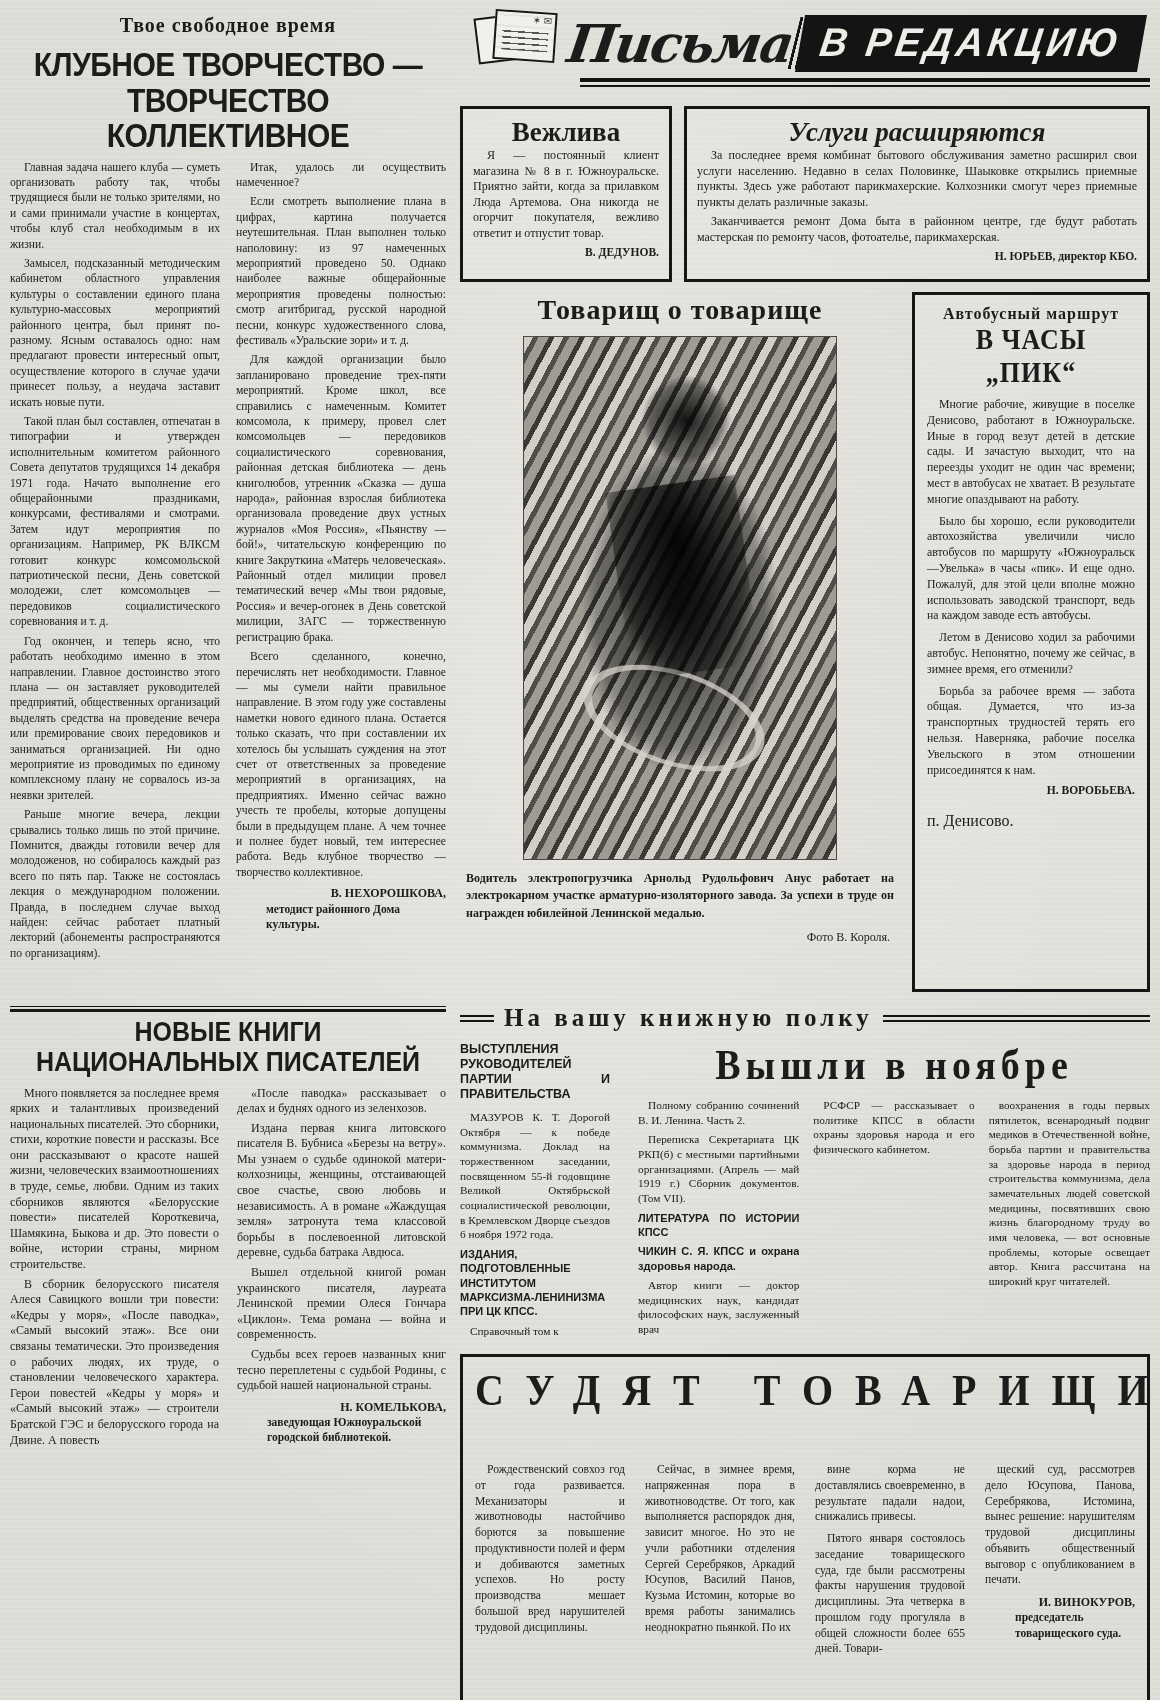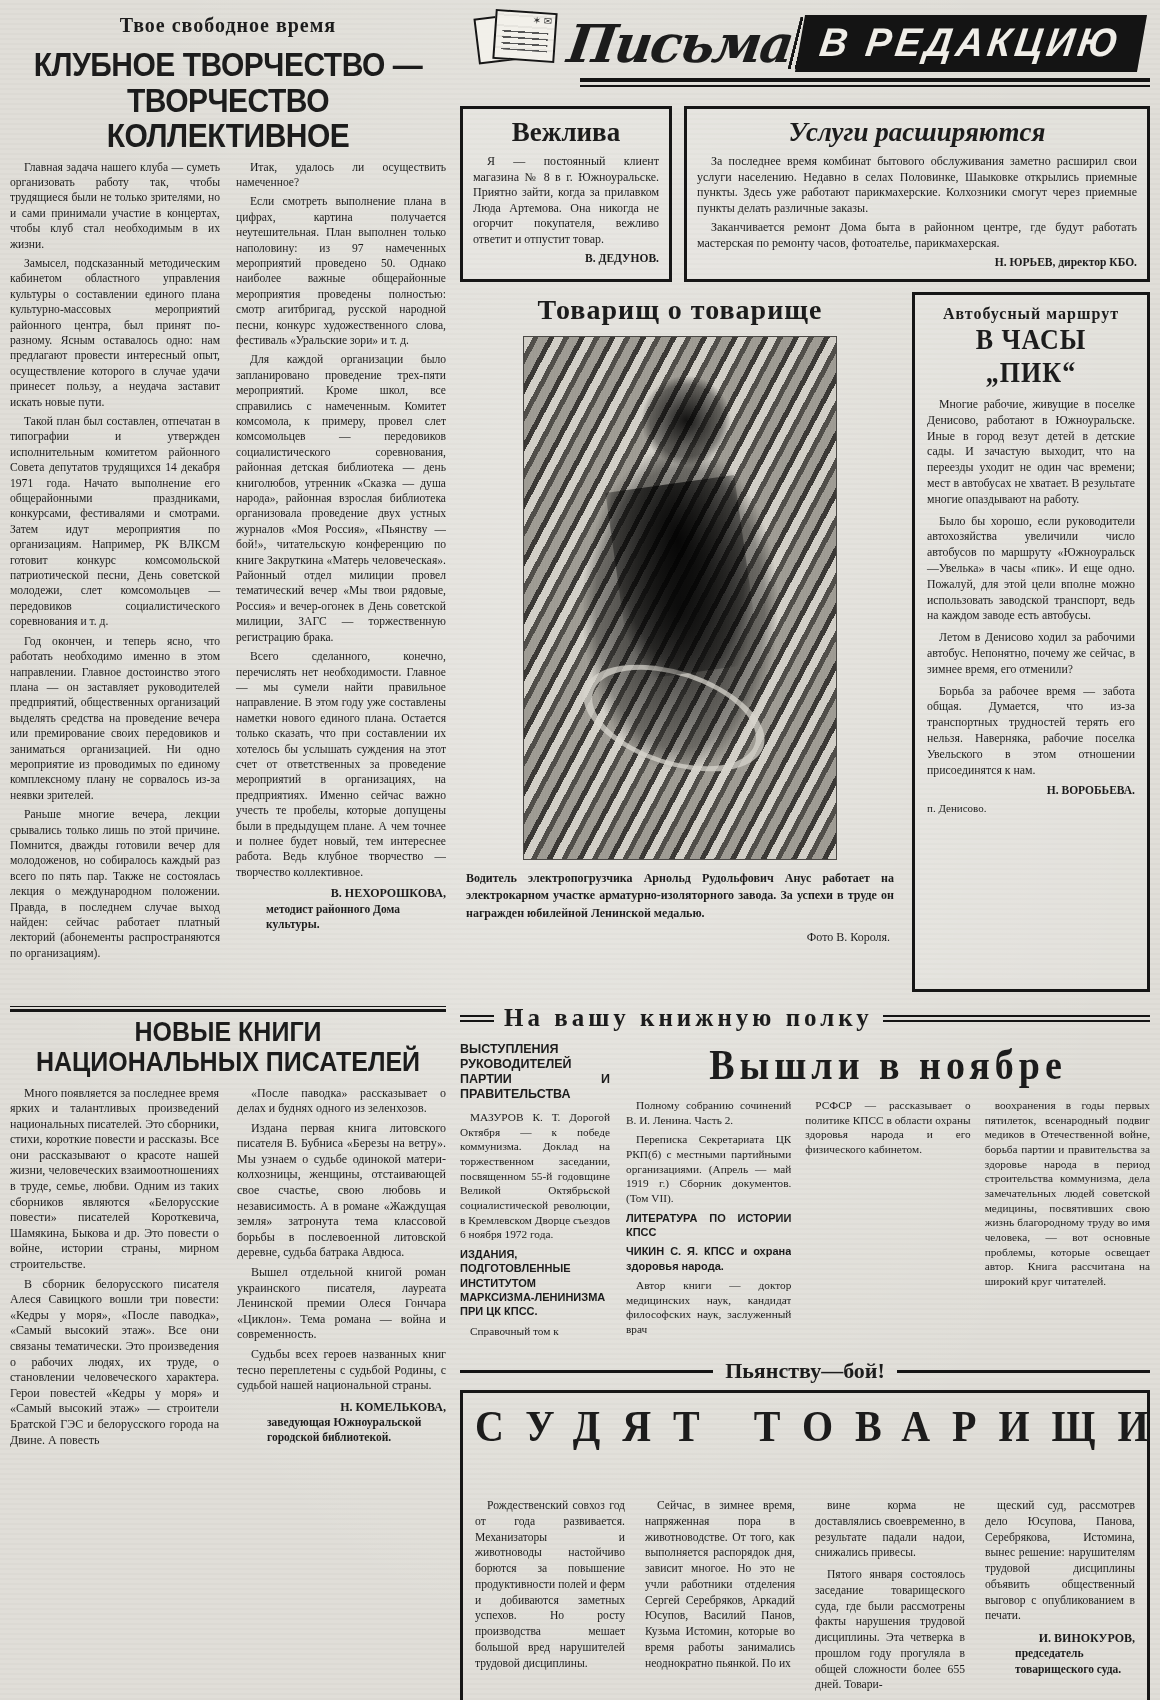--- a/index.html
+++ b/index.html
@@ -54,21 +54,21 @@
   .banner { flex:1; background:#141414; transform:skewX(-10deg); padding:6px 20px 8px; margin-right:8px; }
   .banner span { display:block; color:#efede7; font-family:"Liberation Sans", sans-serif;
     font-weight:bold; font-style:italic; font-size:38px; letter-spacing:4px; transform:skewX(2deg) scaleY(1.05); white-space:nowrap; }
   .masthead-rule { margin-left:120px; border-top:4px solid #141414; border-bottom:2px solid #141414; height:9px; }
 
   
   .letters-row { display:flex; gap:12px; margin-bottom:10px; }
   .boxed { border:3px solid #161616; background:rgba(255,255,255,.12); padding:8px 10px; }
   .vezhliva-box { width:212px; flex:0 0 212px; height:176px; overflow:hidden; }
   .uslugi-box { flex:1; height:176px; overflow:hidden; }
-  .letter-title { text-align:center; font-weight:bold; font-size:27px; margin-bottom:6px; }
+  .letter-title { text-align:center; font-weight:bold; font-size:27px; }
   .letter-title.italic { font-style:italic; }
   .body-text { font-size:12px; line-height:1.3; text-align:justify; }
   .small-byline { text-align:right; font-weight:bold; font-size:11.5px; margin-top:4px; }
 
   
   .middle-row { display:flex; gap:12px; }
   .comrade-col { flex:1; min-width:0; }
   .comrade-title { font-weight:bold; font-size:28px; text-align:center; margin:2px 0 10px; letter-spacing:1px; }
   .photo {
     width:314px; height:524px; margin:0 auto; border:1px solid #4a4845; position:relative; overflow:hidden;
@@ -84,31 +84,31 @@
   .photo::after { content:""; position:absolute; left:30%; top:28%; width:130px; height:190px;
     background:radial-gradient(ellipse at 50% 30%, rgba(0,0,0,.9), rgba(0,0,0,.4) 70%, transparent 85%); transform:rotate(-8deg); }
   .caption { font-weight:bold; font-size:12px; line-height:1.45; text-align:justify; margin:10px 6px 0; }
   .credit { text-align:right; font-size:12px; margin:8px 10px 0; }
 
   .bus-box { width:238px; flex:0 0 238px; height:700px; overflow:hidden; padding:10px 12px; }
   .bus-kicker { text-align:center; font-weight:bold; font-size:16px; letter-spacing:1px; }
   .bus-title { text-align:center; font-weight:bold; font-size:26px; letter-spacing:1px; margin:4px 0 10px; transform:scaleY(1.1); }
   .bus-body { font-size:11.8px; line-height:1.34; text-align:justify; }
   .bus-body p { text-indent:12px; margin-bottom:6px; }
-  .place-line { font-size:11px; margin-top:6px; }
+  .place-line { font-size:16px; margin-top:16px; }
 
   
   .bookshelf { display:flex; align-items:center; gap:10px; margin:12px 0 10px; }
   .bookshelf .rule { border-top:2px solid #141414; border-bottom:2px solid #141414; height:7px; }
   .bookshelf .rule.short { width:34px; }
   .bookshelf .rule.long { flex:1; }
   .bookshelf-title { font-weight:bold; font-size:25px; letter-spacing:4px; white-space:nowrap; transform:scaleY(1.05); }
 
   
-  .november { display:flex; gap:16px; height:312px; overflow:hidden; }
+  .november { display:flex; gap:28px; height:312px; overflow:hidden; }
   .nov-col1 { width:150px; flex:0 0 150px; font-size:11.3px; line-height:1.3; text-align:justify; }
   .nov-col1-header { font-family:"Liberation Sans", sans-serif; font-weight:bold; font-size:12.5px; line-height:1.2; margin-bottom:8px; }
   .nov-right { flex:1; min-width:0; }
   .nov-title { font-weight:bold; font-size:38px; letter-spacing:5px; text-align:center; transform:scaleY(1.12); margin:0 0 12px; white-space:nowrap; }
   .nov-cols { display:flex; gap:14px; }
   .nov-col { flex:1; font-size:11.3px; line-height:1.3; text-align:justify; overflow:hidden; }
   .nov-col p, .nov-col1 p { text-indent:10px; margin-bottom:5px; }
   .nov-col p.bold, .nov-col1 p.bold { font-weight:bold; text-indent:0; font-family:"Liberation Sans", sans-serif; font-size:11px; }
 
   
@@ -252,25 +252,20 @@
             <div class="nov-col">
               <p>РСФСР — рассказывает о политике КПСС в области охраны здоровья народа и его физического кабинетом.</p>
             </div>
             <div class="nov-col">
               <p>воохранения в годы первых пятилеток, всенародный подвиг медиков в Отечественной войне, борьба партии и правительства за здоровье народа в период строительства коммунизма, дела замечательных людей советской медицины, посвятивших свою жизнь благородному труду во имя человека, — вот основные проблемы, которые освещает автор. Книга рассчитана на широкий круг читателей.</p>
             </div>
           </div>
         </div>
       </div>
 
-      <div class="court-kicker-row">
-        <div class="rule"></div>
-        <div class="court-kicker">Пьянству—бой!</div>
-        <div class="rule"></div>
-      </div>
       <article class="court-box">
         <h1 class="court-title">СУДЯТ ТОВАРИЩИ</h1>
         <div class="court-cols">
           <div class="court-col">
             <p>Рождественский совхоз год от года развивается. Механизаторы и животноводы настойчиво борются за повышение продуктивности полей и ферм и добиваются заметных успехов. Но росту производства мешает большой вред нарушителей трудовой дисциплины.</p>
           </div>
           <div class="court-col">
             <p>Сейчас, в зимнее время, напряженная пора в животноводстве. От того, как выполняется распорядок дня, зависит многое. Но это не учли работники отделения Сергей Серебряков, Аркадий Юсупов, Василий Панов, Кузьма Истомин, которые во время работы занимались неоднократно пьянкой. По их</p>
           </div>
           <div class="court-col">

